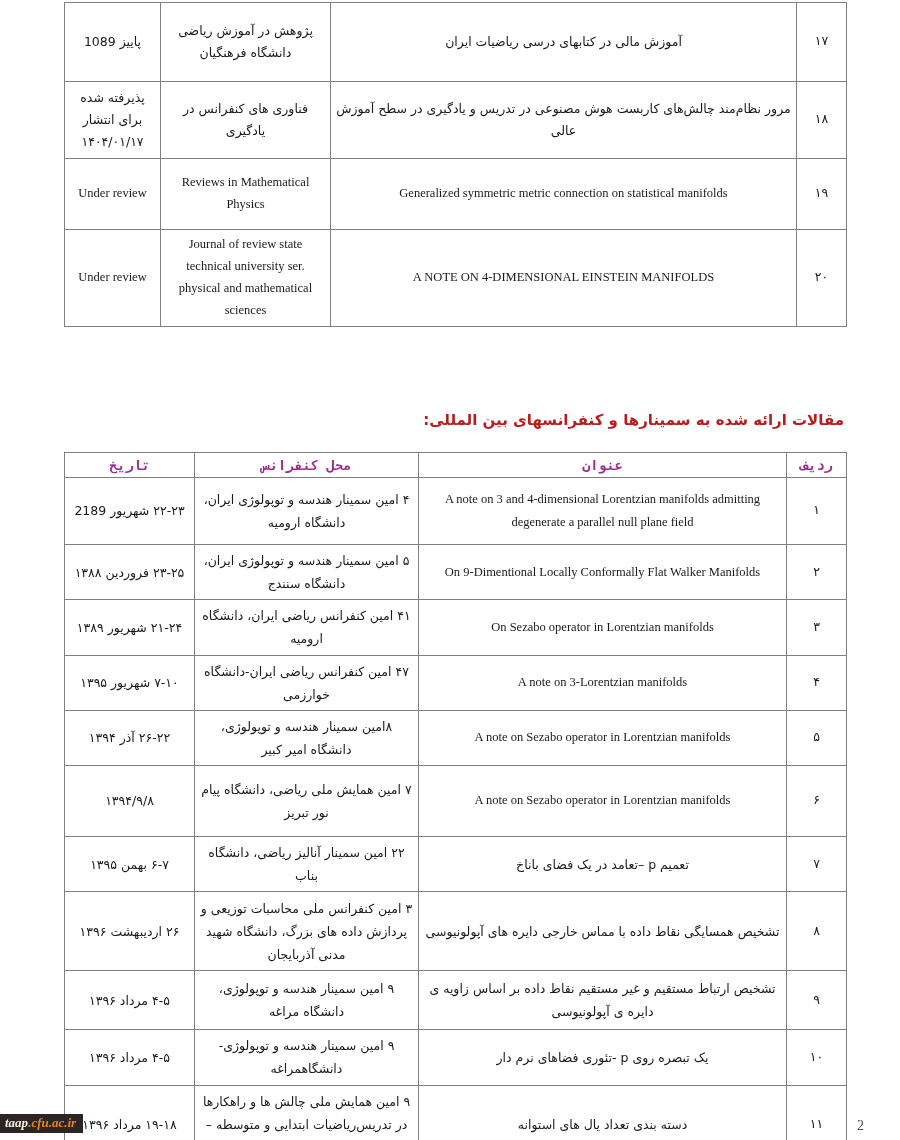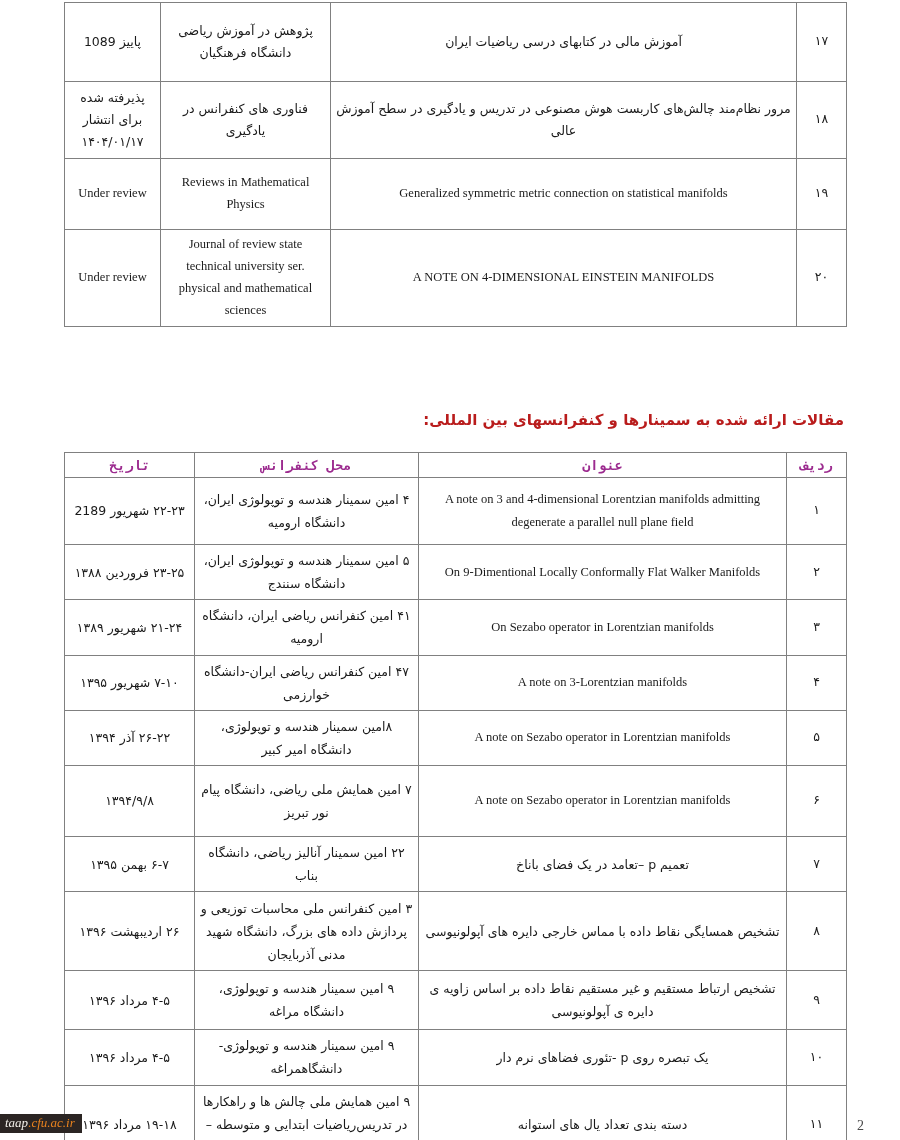--- a/index.html
+++ b/index.html
@@ -122,21 +122,21 @@
 
   
   #watermark {
     position: absolute;
     left: 0px;
     top: 1114px;
     background: #2b2523;
     padding: 2px 7px 3px 5px;
     font-family: "Liberation Serif", "DejaVu Serif", serif;
     font-style: italic;
-    font-weight: normal;
+    font-weight: bold;
     font-size: 13px;
     direction: ltr;
     line-height: 1.1;
     white-space: nowrap;
   }
   #watermark .wm-a { color: #f2efe9; }
   #watermark .wm-b { color: #e8821e; }
 
   #page-number {
     position: absolute;

